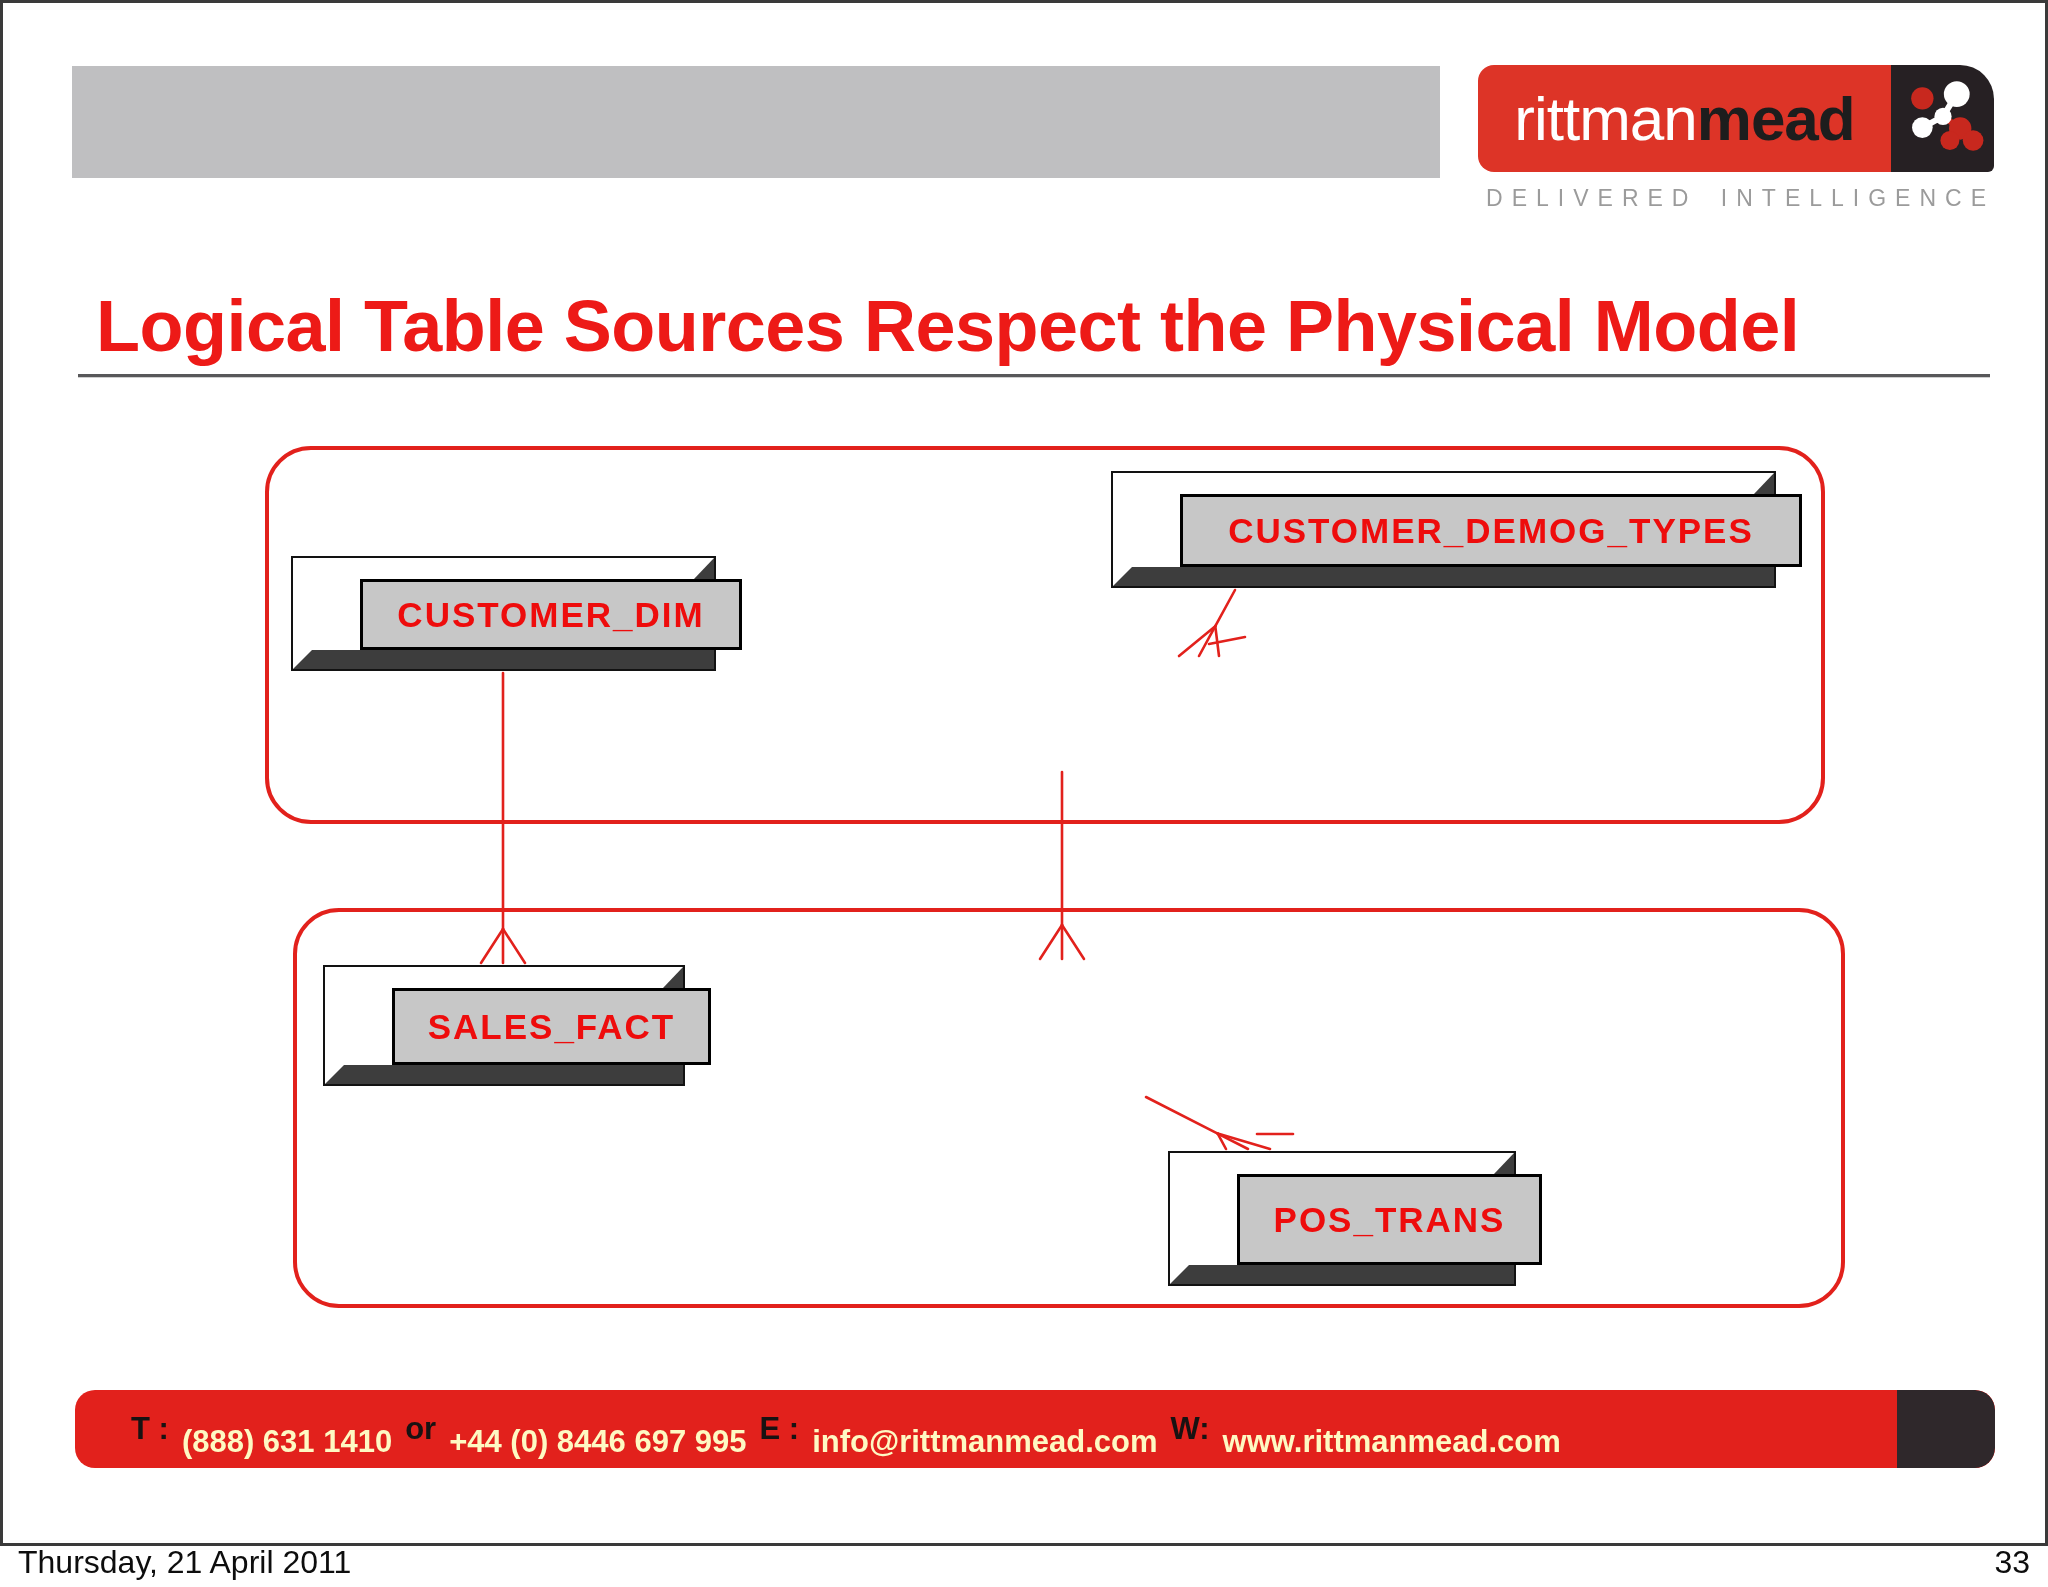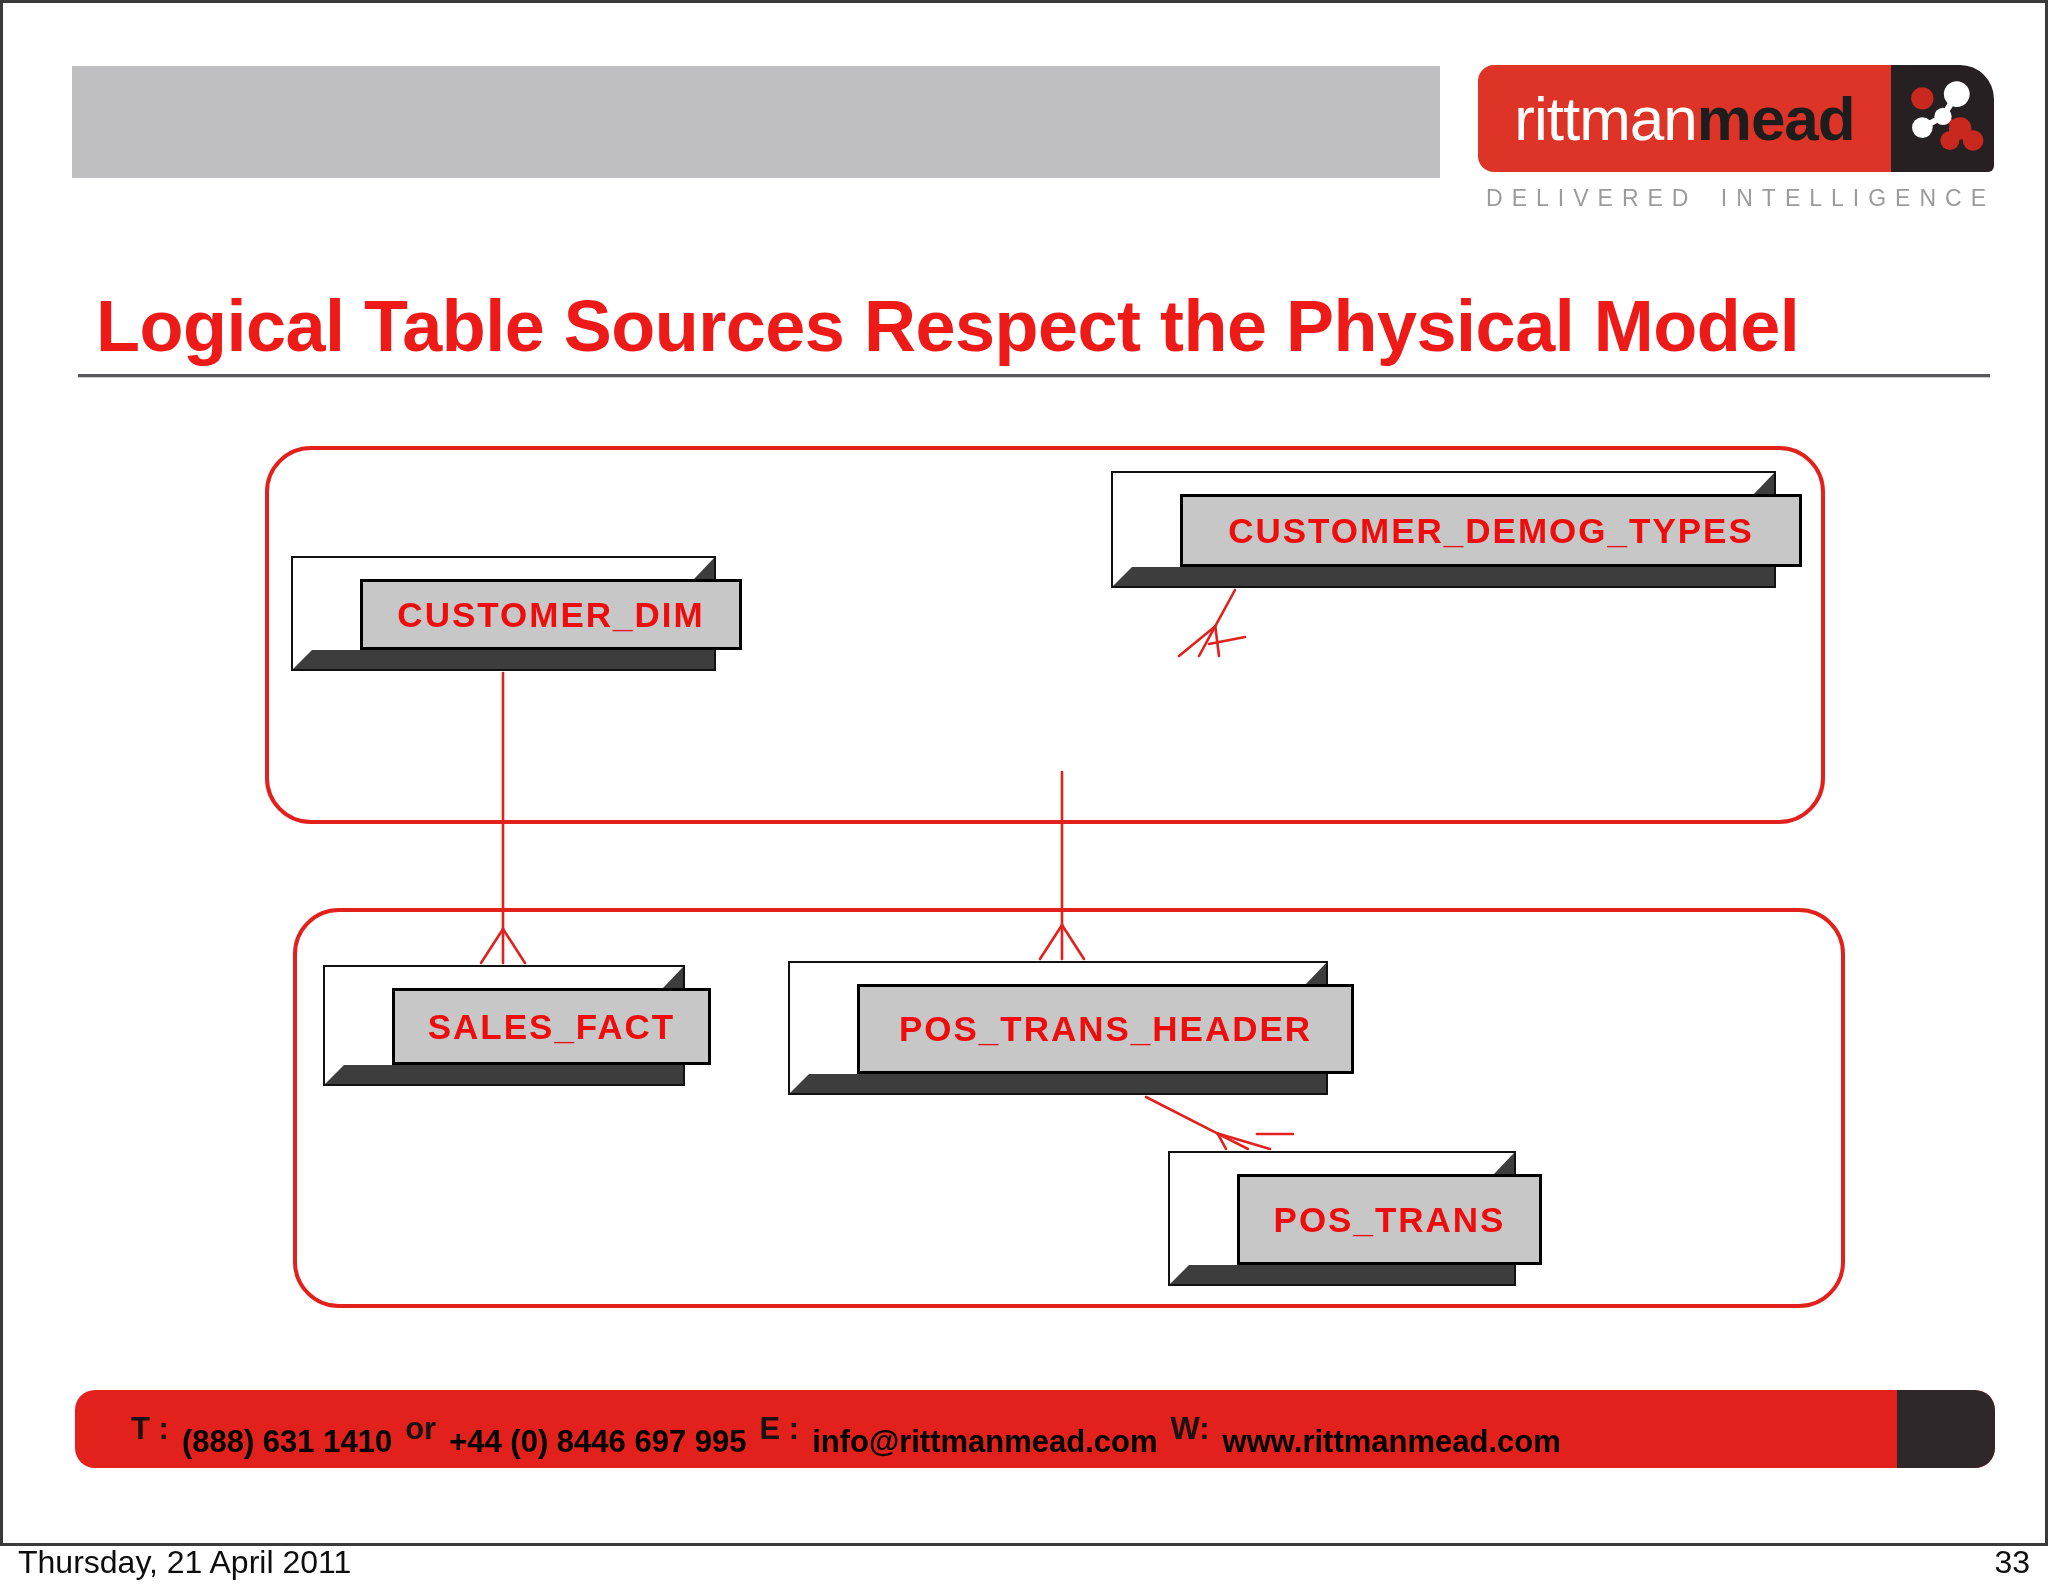--- a/index.html
+++ b/index.html
@@ -49,21 +49,21 @@
   .tbox .panel{width:100%;height:100%;background:var(--panel-gray);
     border:3px solid #000000;display:flex;align-items:center;justify-content:center;margin-left:48px;}
   .tbox .panel span{color:var(--box-text-red);font-weight:700;font-size:35px;
     letter-spacing:2px;white-space:nowrap;}
   
   .contact-bar{position:absolute;left:72px;top:1387px;width:1920px;height:78px;
     background:var(--accent-red);border-radius:20px;overflow:hidden;}
   #contact-text{position:absolute;left:56px;top:0;height:78px;display:flex;
     align-items:center;gap:13px;font-size:31px;font-weight:700;white-space:nowrap;}
   #contact-text .tone-dark{color:#181212;}
-  #contact-text .tone-light{color:#000000;margin-top:26px;}
+  #contact-text .tone-light{color:#fef9c3;margin-top:26px;}
   .contact-cap{position:absolute;right:0;top:0;width:98px;height:78px;
     background:#2f282b;border-radius:0 20px 20px 0;}
   
   .page-footer{position:absolute;left:0;top:1546px;width:2048px;height:41px;
     background:#fff;display:flex;justify-content:space-between;align-items:center;
     padding:0 18px 8px 18px;font-size:32px;color:#0d0d0d;}
 </style>
 </head>
 <body>
 
@@ -135,27 +135,20 @@
       </div>
     </div>
   </div>
       <div class="tbox" style="left: 320px; top: 962px; width: 362px; height: 121px;">
     <div class="bevel">
       <div class="panel">
         <span>SALES_FACT</span>
       </div>
     </div>
   </div>
-      <div class="tbox" style="left: 785px; top: 958px; width: 540px; height: 134px;">
-    <div class="bevel">
-      <div class="panel">
-        <span>POS_TRANS_HEADER</span>
-      </div>
-    </div>
-  </div>
       <div class="tbox" style="left: 1165px; top: 1148px; width: 348px; height: 135px;">
     <div class="bevel">
       <div class="panel">
         <span>POS_TRANS</span>
       </div>
     </div>
   </div>
     </div>
 
   <div class="contact-bar">

